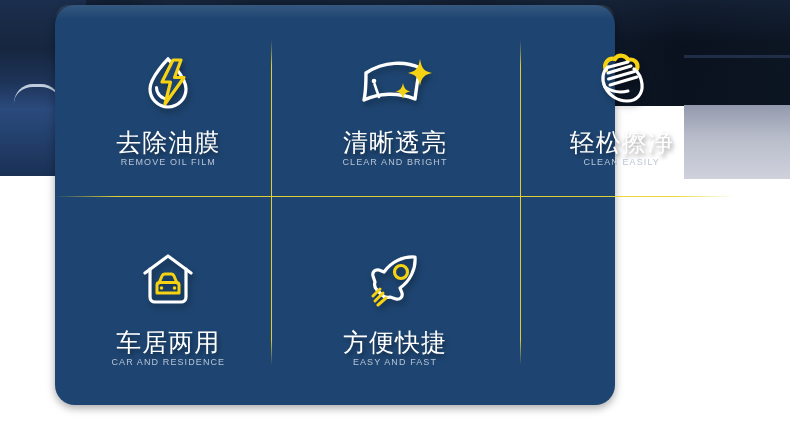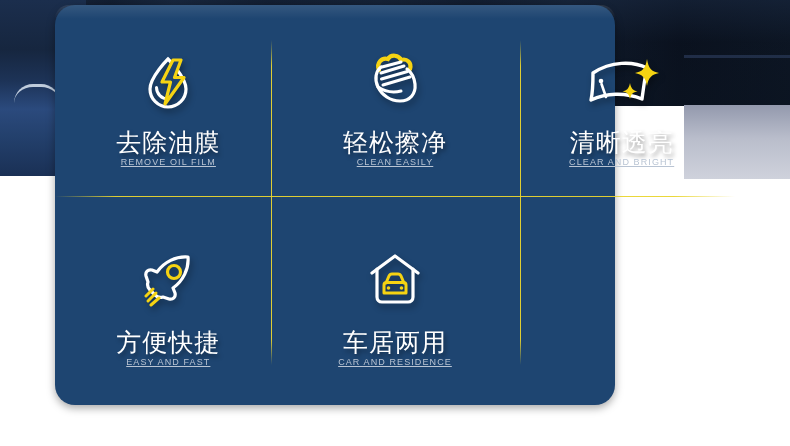--- a/index.html
+++ b/index.html
@@ -52,21 +52,21 @@
   #grid{position:absolute;left:0;top:0;width:680px;height:400px;
     display:grid;grid-template-columns:1fr 1fr 1fr;grid-template-rows:1fr 1fr;}
   .cell{display:flex;flex-direction:column;align-items:center;justify-content:center;
     position:relative;padding-top:4px;}
   .iconwrap{height:66px;display:flex;align-items:flex-end;justify-content:center;
     filter:drop-shadow(2px 4px 3px rgba(0,0,0,.33));}
   .iconwrap svg{display:block;}
   .cn{color:#ffffff;font-size:25px;line-height:1;letter-spacing:1px;margin-top:17px;
     font-weight:500;text-shadow:2px 3px 4px rgba(0,0,0,.38);white-space:nowrap;}
   .en{color:#b9c4d3;font-size:9px;line-height:1;letter-spacing:1.1px;margin-top:3px;
-    white-space:nowrap;text-decoration:underline;}
+    white-space:nowrap;}
 </style>
 </head>
 <body>
 
 <div id="stage">
 
   <div class="bg-photo"></div>
   <div class="bg-leftimg"></div>
   <div class="bg-darkline"></div>
   <div class="bg-grayband"></div>
@@ -86,73 +86,73 @@
             <path d="M19.5 36.5 A11.5 11.5 0 0 0 31 48" fill="none" stroke="#ffffff" stroke-width="3" stroke-linecap="round"></path>
             <path d="M36 9 L25 31 L33.5 31 L28 53 L47 26.5 L37.5 26.5 L44 9 Z" fill="#1e4571" stroke="#f5d312" stroke-width="3.2" stroke-linejoin="round" stroke-linecap="round"></path>
           </svg>
         </div>
         <div class="cn">去除油膜</div>
         <div class="en">REMOVE OIL FILM</div>
       </div>
 
       <div class="cell">
         <div class="iconwrap">
+          <svg width="82" height="62" viewBox="0 0 82 62">
+            <path d="M12 22 C30 10 52 10 66 17 C63 31 62 40 61 48 C44 41 25 42 10 49 C12 40 12 30 12 22 Z" fill="none" stroke="#ffffff" stroke-width="3.4" stroke-linejoin="round" stroke-linecap="round"></path>
+            <circle cx="20" cy="30" r="2.3" fill="#ffffff"></circle>
+            <path d="M20.5 33 L25 46" fill="none" stroke="#ffffff" stroke-width="2.6" stroke-linecap="round"></path>
+            <path d="M66 8 C67.5 17.5 70.5 20.5 78 22 C70.5 23.5 67.5 26.5 66 35 C64.5 26.5 61.5 23.5 54 22 C61.5 20.5 64.5 17.5 66 8 Z" fill="#f5d312"></path>
+            <path d="M49 32 C50.1 37.6 52 39.4 56.5 40.3 C52 41.2 50.1 43 49 48 C47.9 43 46 41.2 41.5 40.3 C46 39.4 47.9 37.6 49 32 Z" fill="#f5d312"></path>
+          </svg>
+        </div>
+        <div class="cn">清晰透亮</div>
+        <div class="en">CLEAR AND BRIGHT</div>
+      </div>
+
+      <div class="cell">
+        <div class="iconwrap">
           <svg width="70" height="62" viewBox="0 0 70 62">
             <path d="M19 19 C16 12 22 6 28 8 C31 3 39 4 41 9 C47 7 52 12 50 18" fill="none" stroke="#f5d312" stroke-width="4.2" stroke-linecap="round"></path>
             <path d="M22 16 L41 11" fill="none" stroke="#ffffff" stroke-width="3" stroke-linecap="round"></path>
             <path d="M21 22 L44 15" fill="none" stroke="#ffffff" stroke-width="3" stroke-linecap="round"></path>
             <path d="M21.5 28 L47.5 20.5" fill="none" stroke="#ffffff" stroke-width="3" stroke-linecap="round"></path>
             <path d="M23 34 L50 26" fill="none" stroke="#ffffff" stroke-width="3" stroke-linecap="round"></path>
             <path d="M21 16 C16 20 14 28 18 36 C22 44 30 50 40 50 C50 50 56 43 55 33 C54.2 26 51 21 47 18" fill="none" stroke="#ffffff" stroke-width="3.2" stroke-linecap="round" stroke-linejoin="round"></path>
             <path d="M18 36 C24 40 33 42 41 40" fill="none" stroke="#ffffff" stroke-width="3" stroke-linecap="round"></path>
           </svg>
         </div>
         <div class="cn">轻松擦净</div>
         <div class="en">CLEAN EASILY</div>
       </div>
 
-      <div class="cell">
-        <div class="iconwrap">
-          <svg width="82" height="62" viewBox="0 0 82 62">
-            <path d="M12 22 C30 10 52 10 66 17 C63 31 62 40 61 48 C44 41 25 42 10 49 C12 40 12 30 12 22 Z" fill="none" stroke="#ffffff" stroke-width="3.4" stroke-linejoin="round" stroke-linecap="round"></path>
-            <circle cx="20" cy="30" r="2.3" fill="#ffffff"></circle>
-            <path d="M20.5 33 L25 46" fill="none" stroke="#ffffff" stroke-width="2.6" stroke-linecap="round"></path>
-            <path d="M66 8 C67.5 17.5 70.5 20.5 78 22 C70.5 23.5 67.5 26.5 66 35 C64.5 26.5 61.5 23.5 54 22 C61.5 20.5 64.5 17.5 66 8 Z" fill="#f5d312"></path>
-            <path d="M49 32 C50.1 37.6 52 39.4 56.5 40.3 C52 41.2 50.1 43 49 48 C47.9 43 46 41.2 41.5 40.3 C46 39.4 47.9 37.6 49 32 Z" fill="#f5d312"></path>
-          </svg>
-        </div>
-        <div class="cn">清晰透亮</div>
-        <div class="en">CLEAR AND BRIGHT</div>
-      </div>
-
-
-      <div class="cell">
-        <div class="iconwrap">
-          <svg width="68" height="62" viewBox="0 0 68 62">
-            <path d="M54 6 C42 5 30 11 23 21 L18 19 C14 18 11 21 12 25 L14 31 C13 34 14 37 16 39 L21 44 C23 46 26 47 29 46 L35 48 C39 49 42 46 41 42 L39 37 C49 30 55 18 54 6 Z" fill="none" stroke="#ffffff" stroke-width="3.2" stroke-linejoin="round" stroke-linecap="round"></path>
-            <circle cx="40" cy="21" r="6.5" fill="none" stroke="#f5d312" stroke-width="3.2"></circle>
-            <path d="M14 50 L22 42" fill="none" stroke="#f5d312" stroke-width="3" stroke-linecap="round"></path>
-            <path d="M12 45 L19 38" fill="none" stroke="#f5d312" stroke-width="3" stroke-linecap="round"></path>
-            <path d="M17 54 L25 47" fill="none" stroke="#f5d312" stroke-width="3" stroke-linecap="round"></path>
-          </svg>
-        </div>
-        <div class="cn">方便快捷</div>
-        <div class="en">EASY AND FAST</div>
-      </div>
 
       <div class="cell">
         <div class="iconwrap">
           <svg width="62" height="62" viewBox="0 0 62 62">
             <path d="M8 22 L31 5 L54 22" fill="none" stroke="#ffffff" stroke-width="3.2" stroke-linecap="round" stroke-linejoin="round"></path>
             <path d="M13 18 L13 46 C13 49 15 51 18 51 L44 51 C47 51 49 49 49 46 L49 18" fill="none" stroke="#ffffff" stroke-width="3.2" stroke-linecap="round" stroke-linejoin="round"></path>
             <path d="M22 32 L25 25 C25.6 23.6 26.6 23 28 23 L34 23 C35.4 23 36.4 23.6 37 25 L40 32" fill="none" stroke="#f5d312" stroke-width="3" stroke-linecap="round" stroke-linejoin="round"></path>
             <path d="M20 34 C20 32.5 21 31.5 22.5 31.5 L39.5 31.5 C41 31.5 42 32.5 42 34 L42 42 L20 42 Z" fill="none" stroke="#f5d312" stroke-width="3" stroke-linejoin="round"></path>
             <circle cx="24.5" cy="37" r="1.8" fill="#f5d312"></circle>
             <circle cx="37.5" cy="37" r="1.8" fill="#f5d312"></circle>
           </svg>
         </div>
         <div class="cn">车居两用</div>
         <div class="en">CAR AND RESIDENCE</div>
       </div>
 
+      <div class="cell">
+        <div class="iconwrap">
+          <svg width="68" height="62" viewBox="0 0 68 62">
+            <path d="M54 6 C42 5 30 11 23 21 L18 19 C14 18 11 21 12 25 L14 31 C13 34 14 37 16 39 L21 44 C23 46 26 47 29 46 L35 48 C39 49 42 46 41 42 L39 37 C49 30 55 18 54 6 Z" fill="none" stroke="#ffffff" stroke-width="3.2" stroke-linejoin="round" stroke-linecap="round"></path>
+            <circle cx="40" cy="21" r="6.5" fill="none" stroke="#f5d312" stroke-width="3.2"></circle>
+            <path d="M14 50 L22 42" fill="none" stroke="#f5d312" stroke-width="3" stroke-linecap="round"></path>
+            <path d="M12 45 L19 38" fill="none" stroke="#f5d312" stroke-width="3" stroke-linecap="round"></path>
+            <path d="M17 54 L25 47" fill="none" stroke="#f5d312" stroke-width="3" stroke-linecap="round"></path>
+          </svg>
+        </div>
+        <div class="cn">方便快捷</div>
+        <div class="en">EASY AND FAST</div>
+      </div>
+
     </div>
   </div>
 </div>
 
 </body></html>

